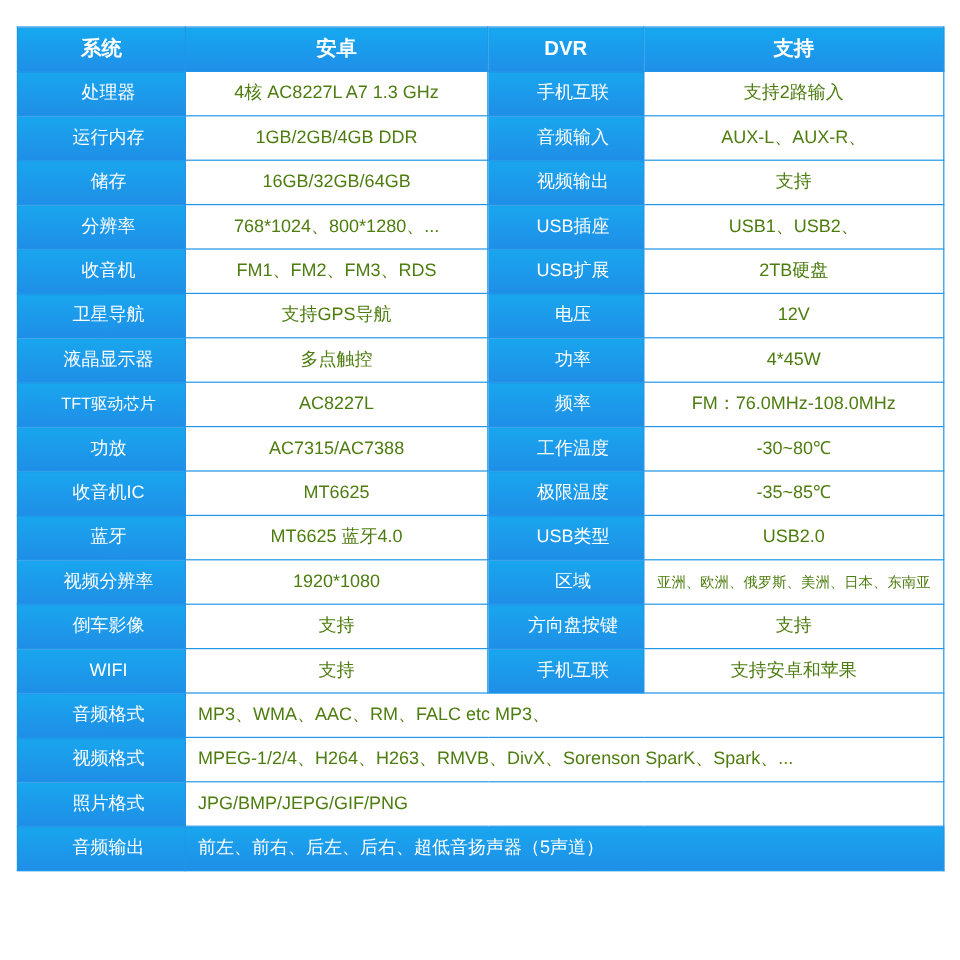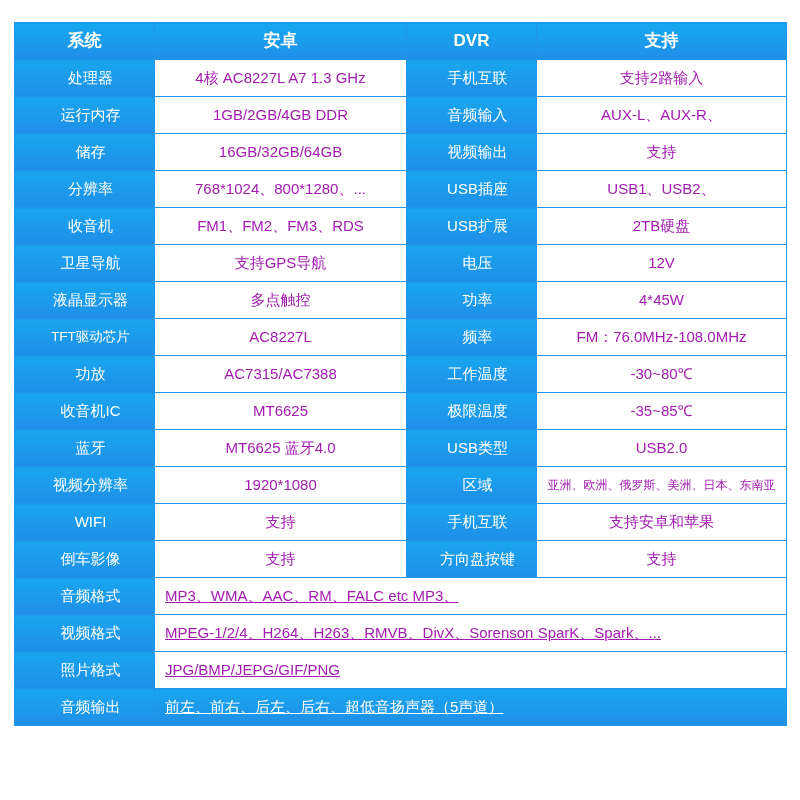--- a/index.html
+++ b/index.html
@@ -47,27 +47,27 @@
     background: linear-gradient(180deg, #19a6ee 0%, #1f8ee7 100%);
     color: #ffffff;
     text-align: center;
     font-size: 15px;
   }
   td.label .cell-inner { padding: 2px 4px; margin-left: 12px; }
   td.label.small .cell-inner { font-size: 13.5px; }
   
   td.value {
     background: #ffffff;
-    color: #a21caf;
+    color: #4d7c0f;
     text-align: center;
     font-size: 15px;
   }
   td.value.small .cell-inner { font-size: 12px; }
   td.value.left { text-align: left; }
-  td.value.left .cell-inner { padding-left: 10px; text-decoration: underline; }
+  td.value.left .cell-inner { padding-left: 10px; }
   
   td.value.accent {
     background: linear-gradient(180deg, #19a6ee 0%, #1f8ee7 100%);
     color: #ffffff;
     text-align: left;
     font-size: 15px;
   }
   td.value.accent .cell-inner { padding-left: 10px; }
   col.c1 { width: 140px; }
   col.c2 { width: 252px; }
@@ -262,44 +262,44 @@
         </td>
         <td class="label">
           <span class="cell-inner">区域</span>
         </td>
         <td class="value small">
           <span class="cell-inner">亚洲、欧洲、俄罗斯、美洲、日本、东南亚</span>
         </td>
       </tr>
       <tr>
         <td class="label">
+          <span class="cell-inner">倒车影像</span>
+        </td>
+        <td class="value">
+          <span class="cell-inner">支持</span>
+        </td>
+        <td class="label">
+          <span class="cell-inner">方向盘按键</span>
+        </td>
+        <td class="value">
+          <span class="cell-inner">支持</span>
+        </td>
+      </tr>
+      <tr>
+        <td class="label">
           <span class="cell-inner">WIFI</span>
         </td>
         <td class="value">
           <span class="cell-inner">支持</span>
         </td>
         <td class="label">
           <span class="cell-inner">手机互联</span>
         </td>
         <td class="value">
           <span class="cell-inner">支持安卓和苹果</span>
-        </td>
-      </tr>
-      <tr>
-        <td class="label">
-          <span class="cell-inner">倒车影像</span>
-        </td>
-        <td class="value">
-          <span class="cell-inner">支持</span>
-        </td>
-        <td class="label">
-          <span class="cell-inner">方向盘按键</span>
-        </td>
-        <td class="value">
-          <span class="cell-inner">支持</span>
         </td>
       </tr>
       <tr>
         <td class="label">
           <span class="cell-inner">音频格式</span>
         </td>
         <td colspan="3" class="value left">
           <span class="cell-inner">MP3、WMA、AAC、RM、FALC etc MP3、</span>
         </td>
       </tr>

